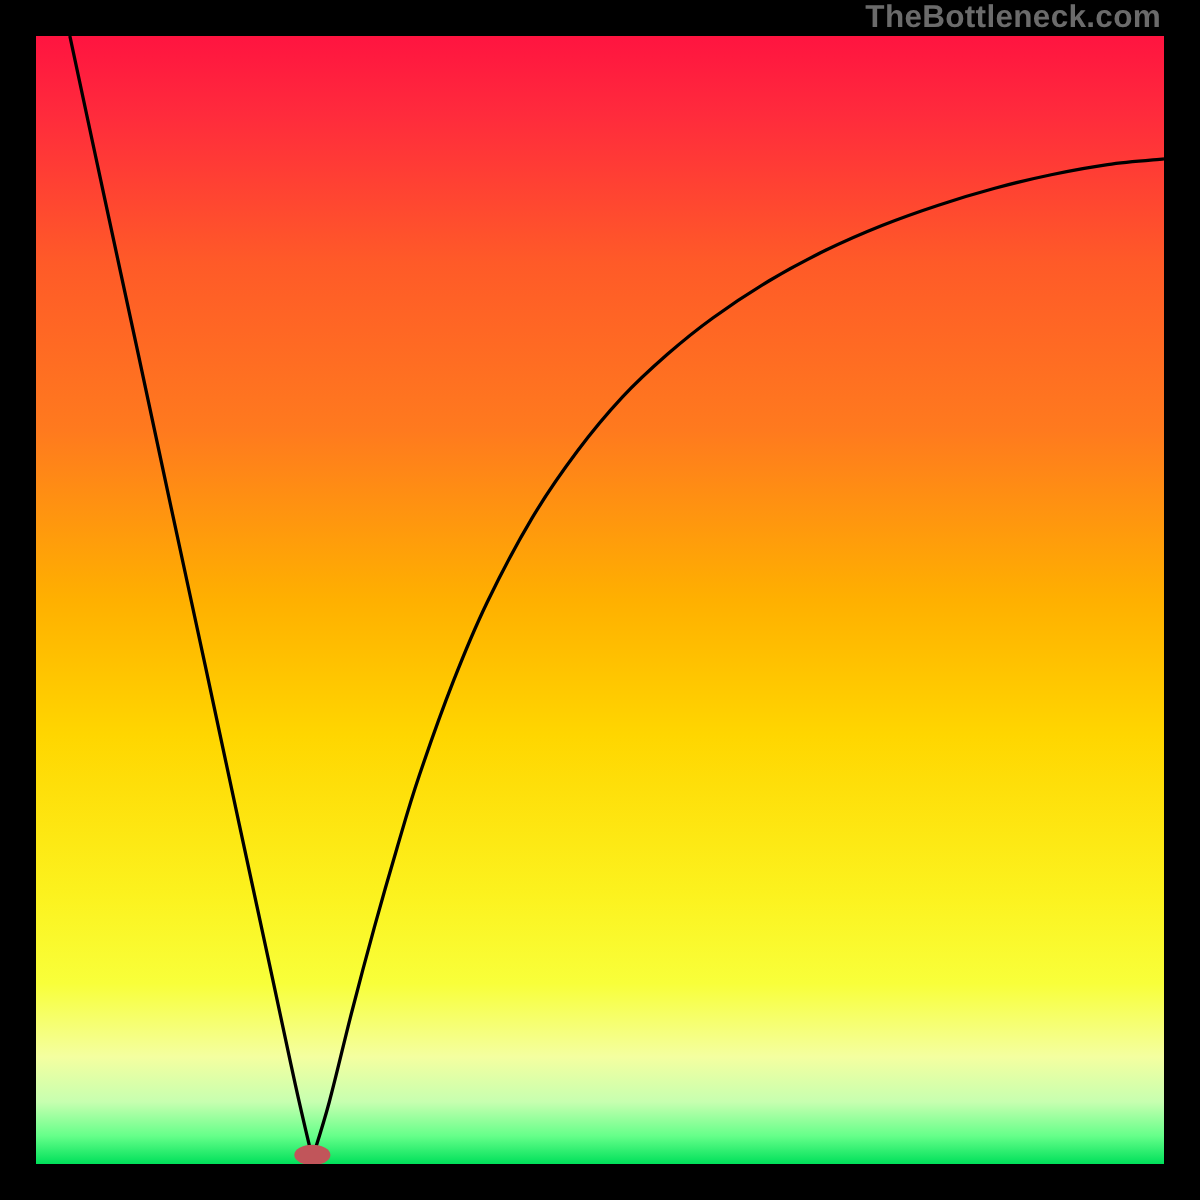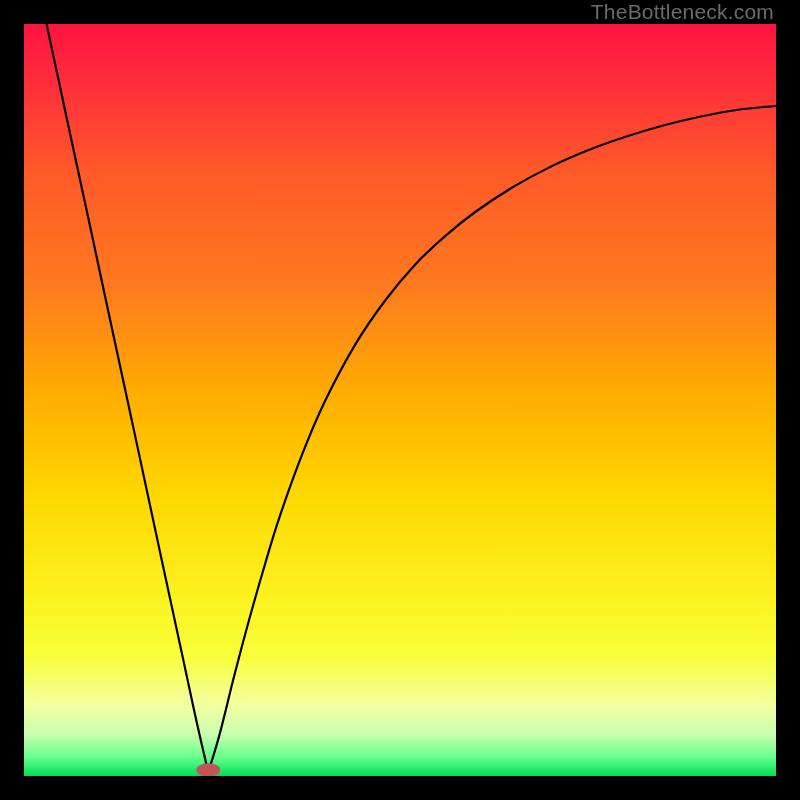--- a/index.html
+++ b/index.html
@@ -25,21 +25,21 @@
     height: 752px;
     overflow: hidden;
   }
   .watermark {
     position: absolute;
     top: 0px;
     right: 26px;
     color: #6b6b6b;
     font-size: 21px;
     letter-spacing: 0.2px;
-    font-weight: 400;
+    font-weight: 700;
     z-index: 10;
   }
   svg {
     display: block;
   }
 </style>
 </head>
 <body>
 
 <div class="frame">

